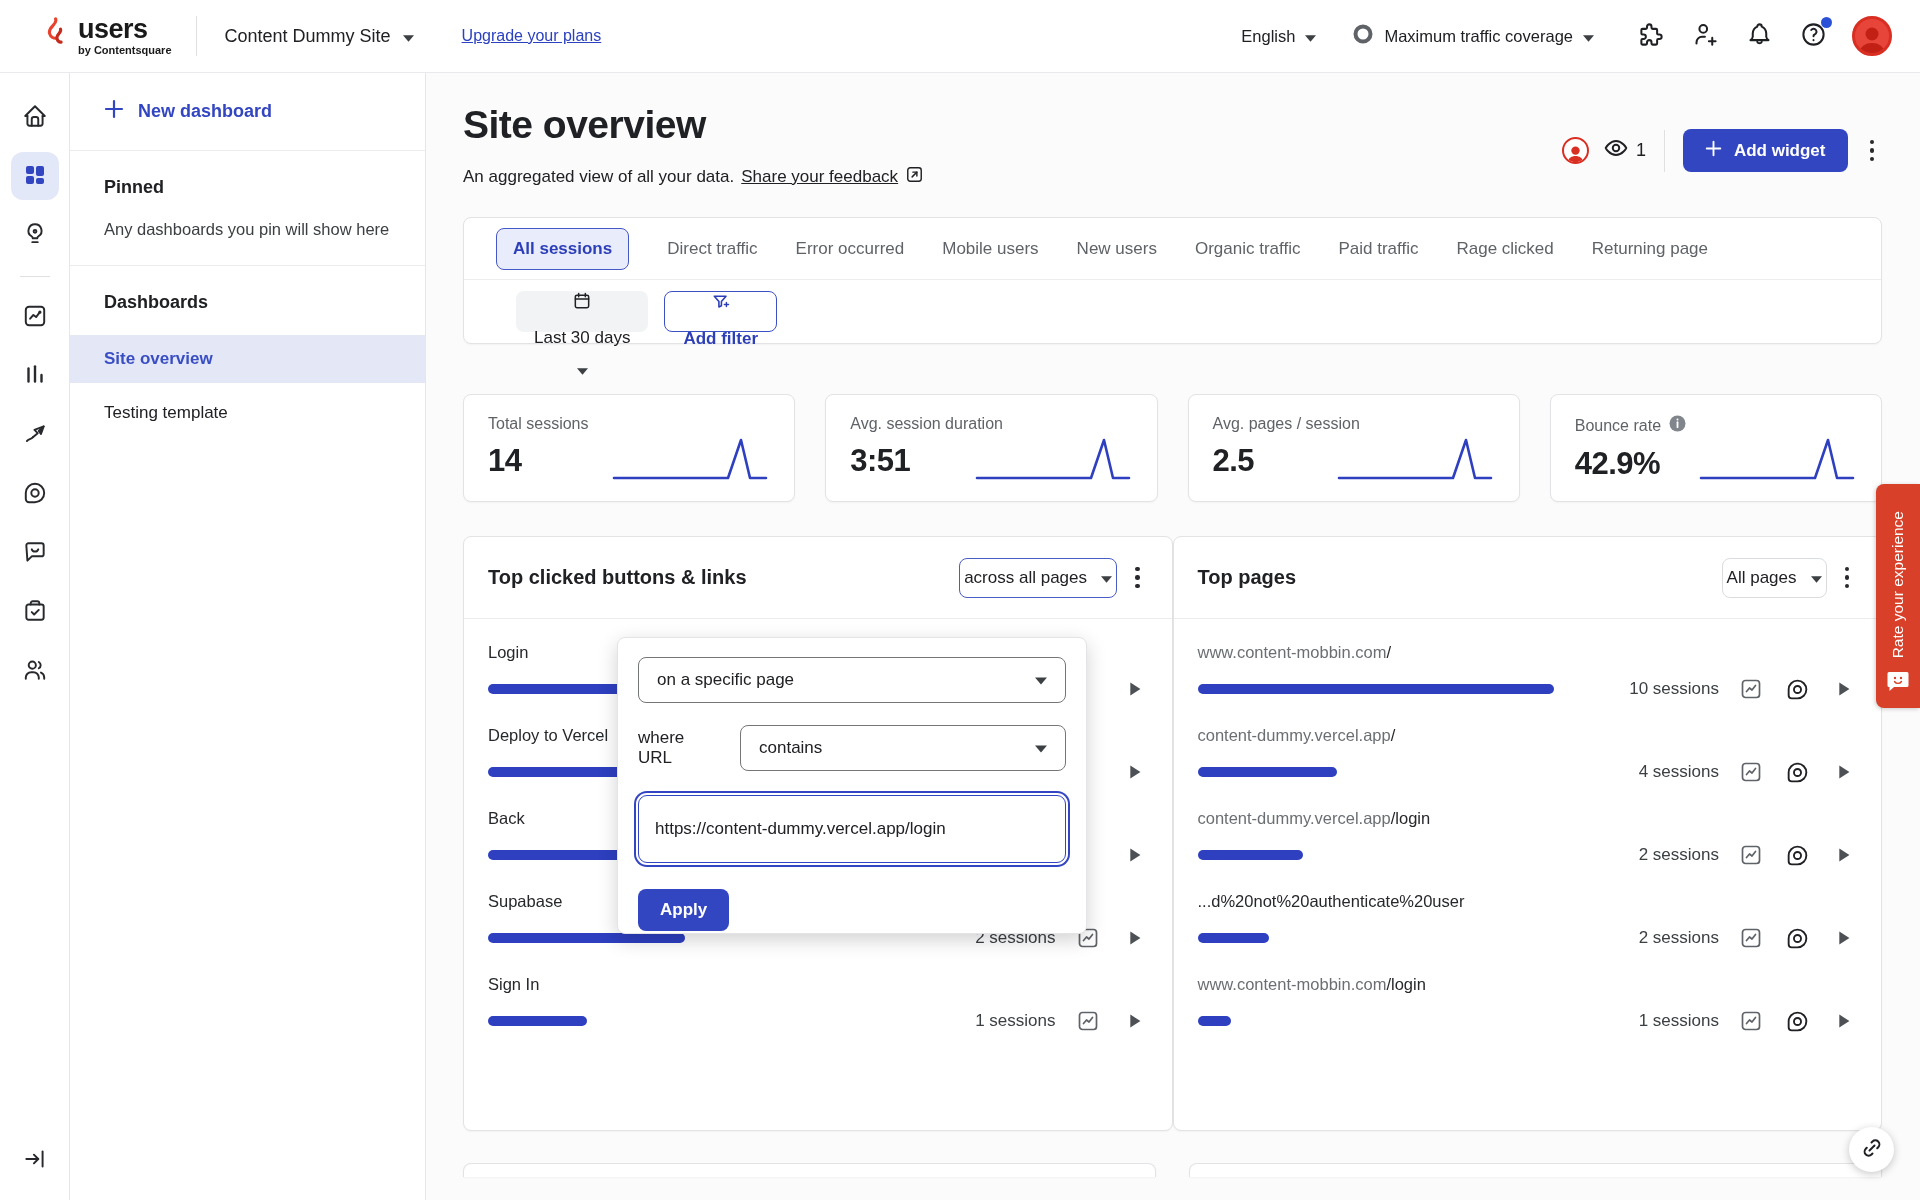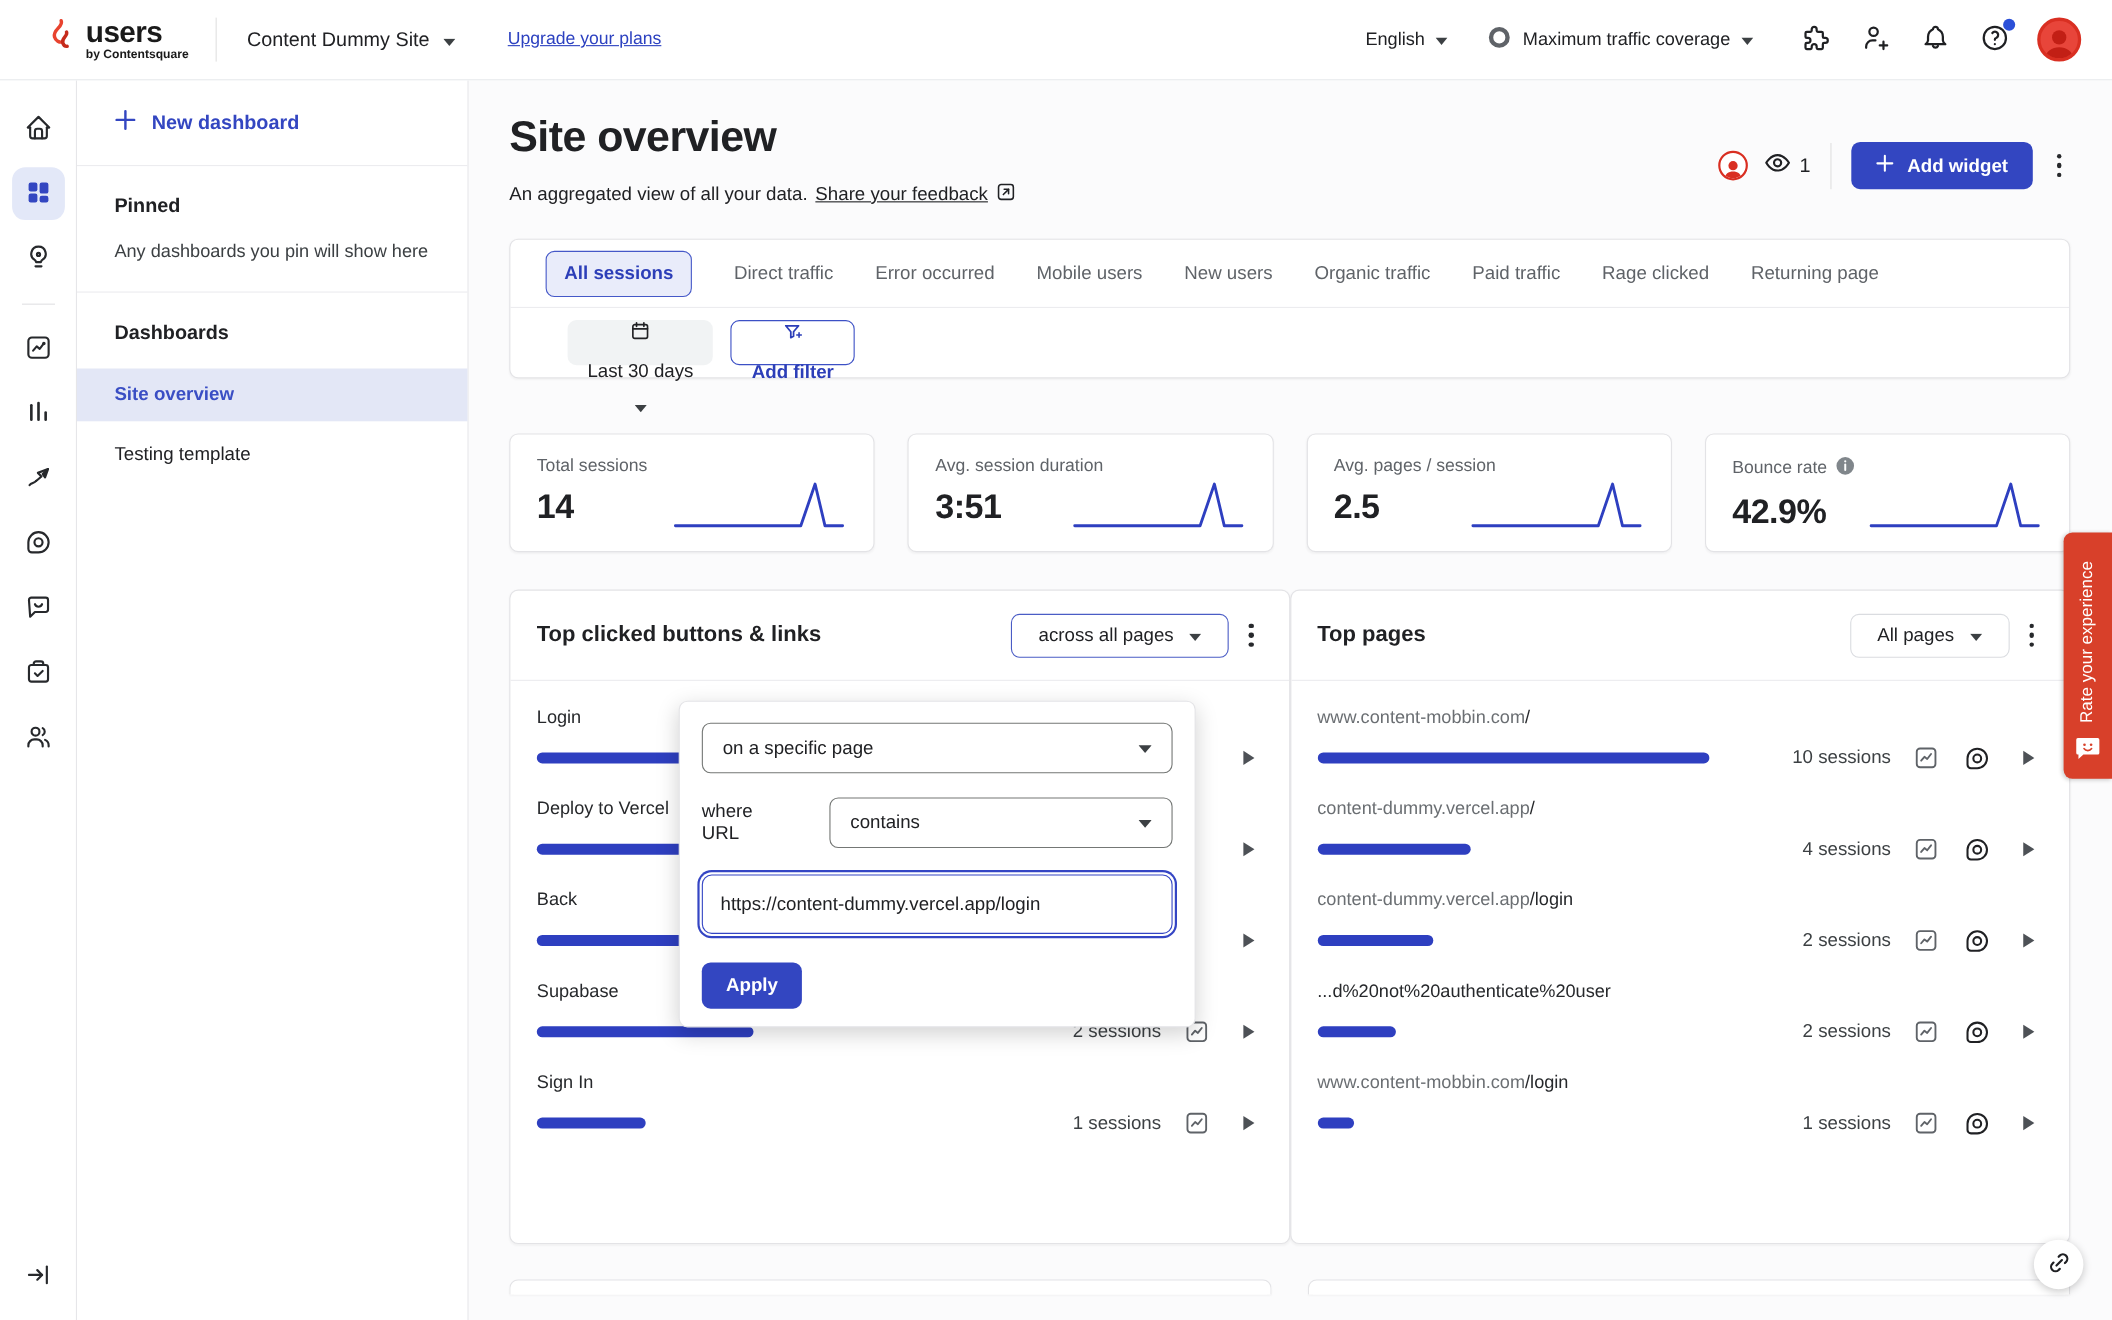--- a/index.html
+++ b/index.html
@@ -89,21 +89,21 @@
   .stat-card { flex:1; height:108px; padding:20px 24px; position:relative; }
   .stat-label { font-size:16px; color:#5f6368; display:flex; align-items:center; gap:8px; }
   .stat-value { font-size:31px; font-weight:bold; margin-top:10px; letter-spacing:-0.5px; }
   .spark { position:absolute; right:24px; bottom:16px; }
 
   
   .cards-row { display:flex; margin-top:34px; }
   .widget { flex:1; height:595px; }
   .w-head { display:flex; align-items:center; height:82px; padding:0 24px; border-bottom:1px solid #ececef; }
   .w-title { font-size:20px; font-weight:bold; flex:1; }
-  .select-btn { display:flex; align-items:center; gap:14px; height:40px; padding:0 24px; border-radius:8px;
+  .select-btn { display:flex; align-items:center; gap:14px; height:40px; padding:0 4px; border-radius:8px;
                 background:#fff; font-size:17px; cursor:pointer; }
   .sb-active { border:1px solid #4a5cc5; }
   .sb-plain { border:1px solid #dadce0; }
   .w-head .kebab { margin-left:10px; }
   .w-list { padding:24px 24px 0; }
   .wrow { height:83px; }
   .wrow-label { font-size:16.5px; color:#26282b; margin-bottom:13px; }
   .wrow-label .url-domain { color:#6b6f73; }
   .wrow-line { display:flex; align-items:center; }
   .bar-area { flex:1; }
@@ -117,24 +117,24 @@
 
   .slivers { display:flex; gap:33px; margin-top:32px; }
   .sliver { flex:1; height:14px; background:#fff; border:1px solid #e3e3e6; border-bottom:none;
             border-radius:8px 8px 0 0; box-shadow:0 1px 2px rgba(0,0,0,.04); }
 
   
   .popup { position:absolute; z-index:40; left:617px; top:637px; width:470px; height:297px; background:#fff;
            border:1px solid #e4e4e7; border-radius:8px; box-shadow:0 6px 20px rgba(0,0,0,.18); padding:19px 20px; }
   .pop-select { display:flex; align-items:center; justify-content:space-between; height:46px; padding:0 18px;
                 border:1px solid #747775; border-radius:8px; font-size:17px; cursor:pointer; background:#fff; }
-  .pop-row { display:flex; align-items:center; gap:32px; margin-top:22px; }
+  .pop-row { display:flex; align-items:center; gap:18px; margin-top:22px; }
   .pop-row .lbl { font-size:17px; width:84px; }
   .pop-row .pop-select { flex:1; }
-  .url-input { display:block; width:100%; height:54px; margin-top:24px; padding:0 16px; font-size:17px;
+  .url-input { display:block; width:100%; height:68px; margin-top:24px; padding:0 16px; font-size:17px;
                font-family:"Liberation Sans",sans-serif; color:#202124; border:1px solid #3445c4; border-radius:9px;
                box-shadow:0 0 0 2px #fff, 0 0 0 4px #3445c4; outline:none; }
   .apply-btn { margin-top:26px; height:42px; padding:0 22px; background:#3346c1; color:#fff; font-size:17px;
                font-weight:bold; border:none; border-radius:8px; cursor:pointer; }
 
   
   .rate-tab { position:absolute; z-index:50; right:0; top:484px; width:44px; height:224px; background:#d8402a;
               border-radius:8px 0 0 8px; display:flex; flex-direction:column; align-items:center;
               justify-content:flex-end; padding-bottom:12px; cursor:pointer; box-shadow:-1px 1px 4px rgba(0,0,0,.2); }
   .rate-text { writing-mode:vertical-rl; transform:rotate(180deg); color:#fff; font-size:15.5px; margin-bottom:12px;

